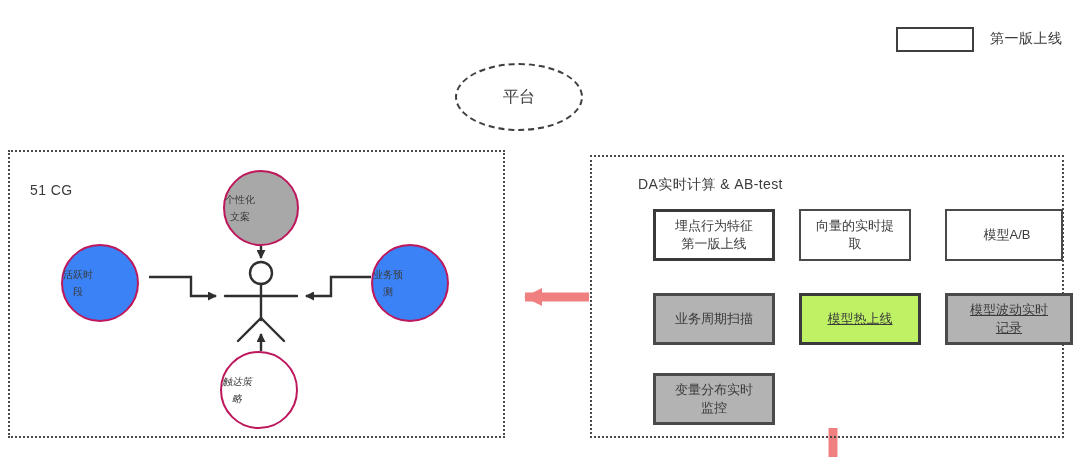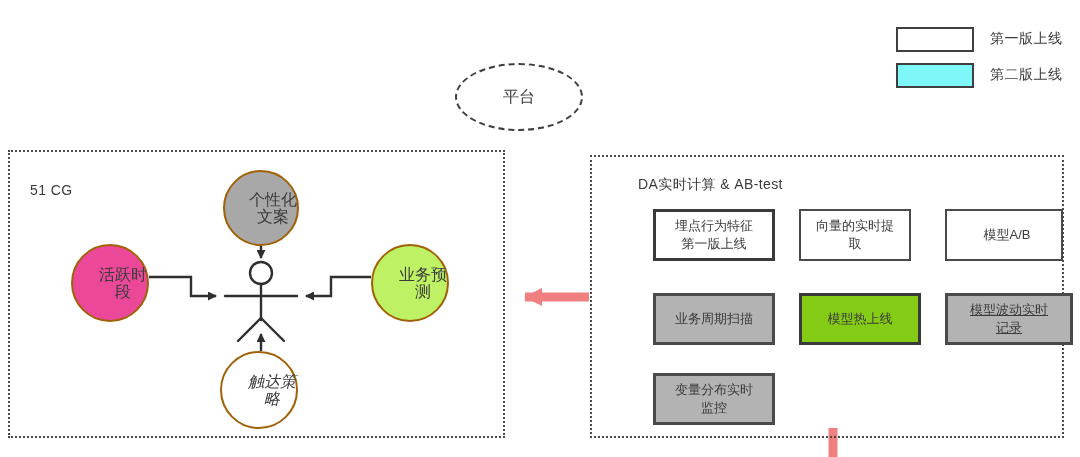--- a/index.html
+++ b/index.html
@@ -75,52 +75,52 @@
     color: #3b3b3b;
     letter-spacing: 0.4px;
     white-space: nowrap;
   }
   #left-panel-title  { left: 30px; top: 182px; }
   #right-panel-title { left: 638px; top: 176px; }
 
   
   .node-circle {
     border-radius: 50%;
-    border: 2px solid #a16207;
-    box-sizing: border-box;
-    display: flex;
-    align-items: center;
-    justify-content: flex-end;
+    border: 2px solid #be185d;
+    box-sizing: border-box;
+    display: flex;
+    align-items: center;
+    justify-content: flex-start;
     text-align: center;
-    font-size: 16px;
+    font-size: 10px;
     line-height: 17px;
     color: #3b3b3b;
     background: #ffffff;
   }
   #c-personalized { left: 223px; top: 170px; width: 76px; height: 76px; background: #a8a8a8; }
-  #c-active       { left: 71px;  top: 244px; width: 78px; height: 78px; background: #ec4899; }
-  #c-business     { left: 371px; top: 244px; width: 78px; height: 78px; background: #bef264; }
+  #c-active       { left: 61px;  top: 244px; width: 78px; height: 78px; background: #3b82f6; }
+  #c-business     { left: 371px; top: 244px; width: 78px; height: 78px; background: #3b82f6; }
   #c-reach        { left: 220px; top: 351px; width: 78px; height: 78px; background: #ffffff; font-style: italic; }
 
   
   .proc-box {
     border: 2px solid #4a4a4a;
     box-sizing: border-box;
     display: flex;
     align-items: center;
     justify-content: center;
     text-align: center;
     font-size: 13px;
     line-height: 18px;
     color: #3b3b3b;
     background: #ffffff;
   }
   .proc-box.thick { border-width: 3px; border-color: #3a3a3a; }
   .proc-box.gray  { background: #b3b3b3; border-color: #4a4a4a; border-width: 3px; }
-  .proc-box.gray-dark { background: #84cc16; border-color: #3a3a3a; border-width: 3px; }
+  .proc-box.gray-dark { background: #bef264; border-color: #3a3a3a; border-width: 3px; text-decoration: underline; }
 
   #b-embed   { left: 653px; top: 209px; width: 122px; height: 52px; }
   #b-vector  { left: 799px; top: 209px; width: 112px; height: 52px; }
   #b-modelab { left: 945px; top: 209px; width: 118px; height: 52px; padding-left: 6px; }
   #b-cycle   { left: 653px; top: 293px; width: 122px; height: 52px; }
   #b-hot     { left: 799px; top: 293px; width: 122px; height: 52px; }
   #b-fluct   { left: 945px; top: 293px; width: 128px; height: 52px; text-decoration: underline; }
   #b-varmon  { left: 653px; top: 373px; width: 122px; height: 52px; }
 </style>
 </head>
@@ -155,24 +155,20 @@
   <path d="M589,297 L525,297" stroke="#f08080" stroke-width="9" fill="none" marker-end="url(#arrowRed)"></path>
 
   <line x1="833" y1="428" x2="833" y2="457" stroke="#f08080" stroke-width="9"></line>
 </svg>
 
 <div class="abs" id="legend">
   <div class="legend-row">
     <div class="legend-swatch" style="background:#ffffff;"></div>
     <div class="legend-label">第一版上线</div>
   </div>
-  <div class="legend-row">
-    <div class="legend-swatch" style="background:#7df7f7;"></div>
-    <div class="legend-label">第二版上线</div>
-  </div>
 </div>
 
 <div class="abs" id="platform">
   <span>平台</span>
 </div>
 
 <div class="abs panel" id="left-panel"></div>
 <div class="panel-title" id="left-panel-title">51 CG</div>
 
 <div class="abs node-circle" id="c-personalized">

